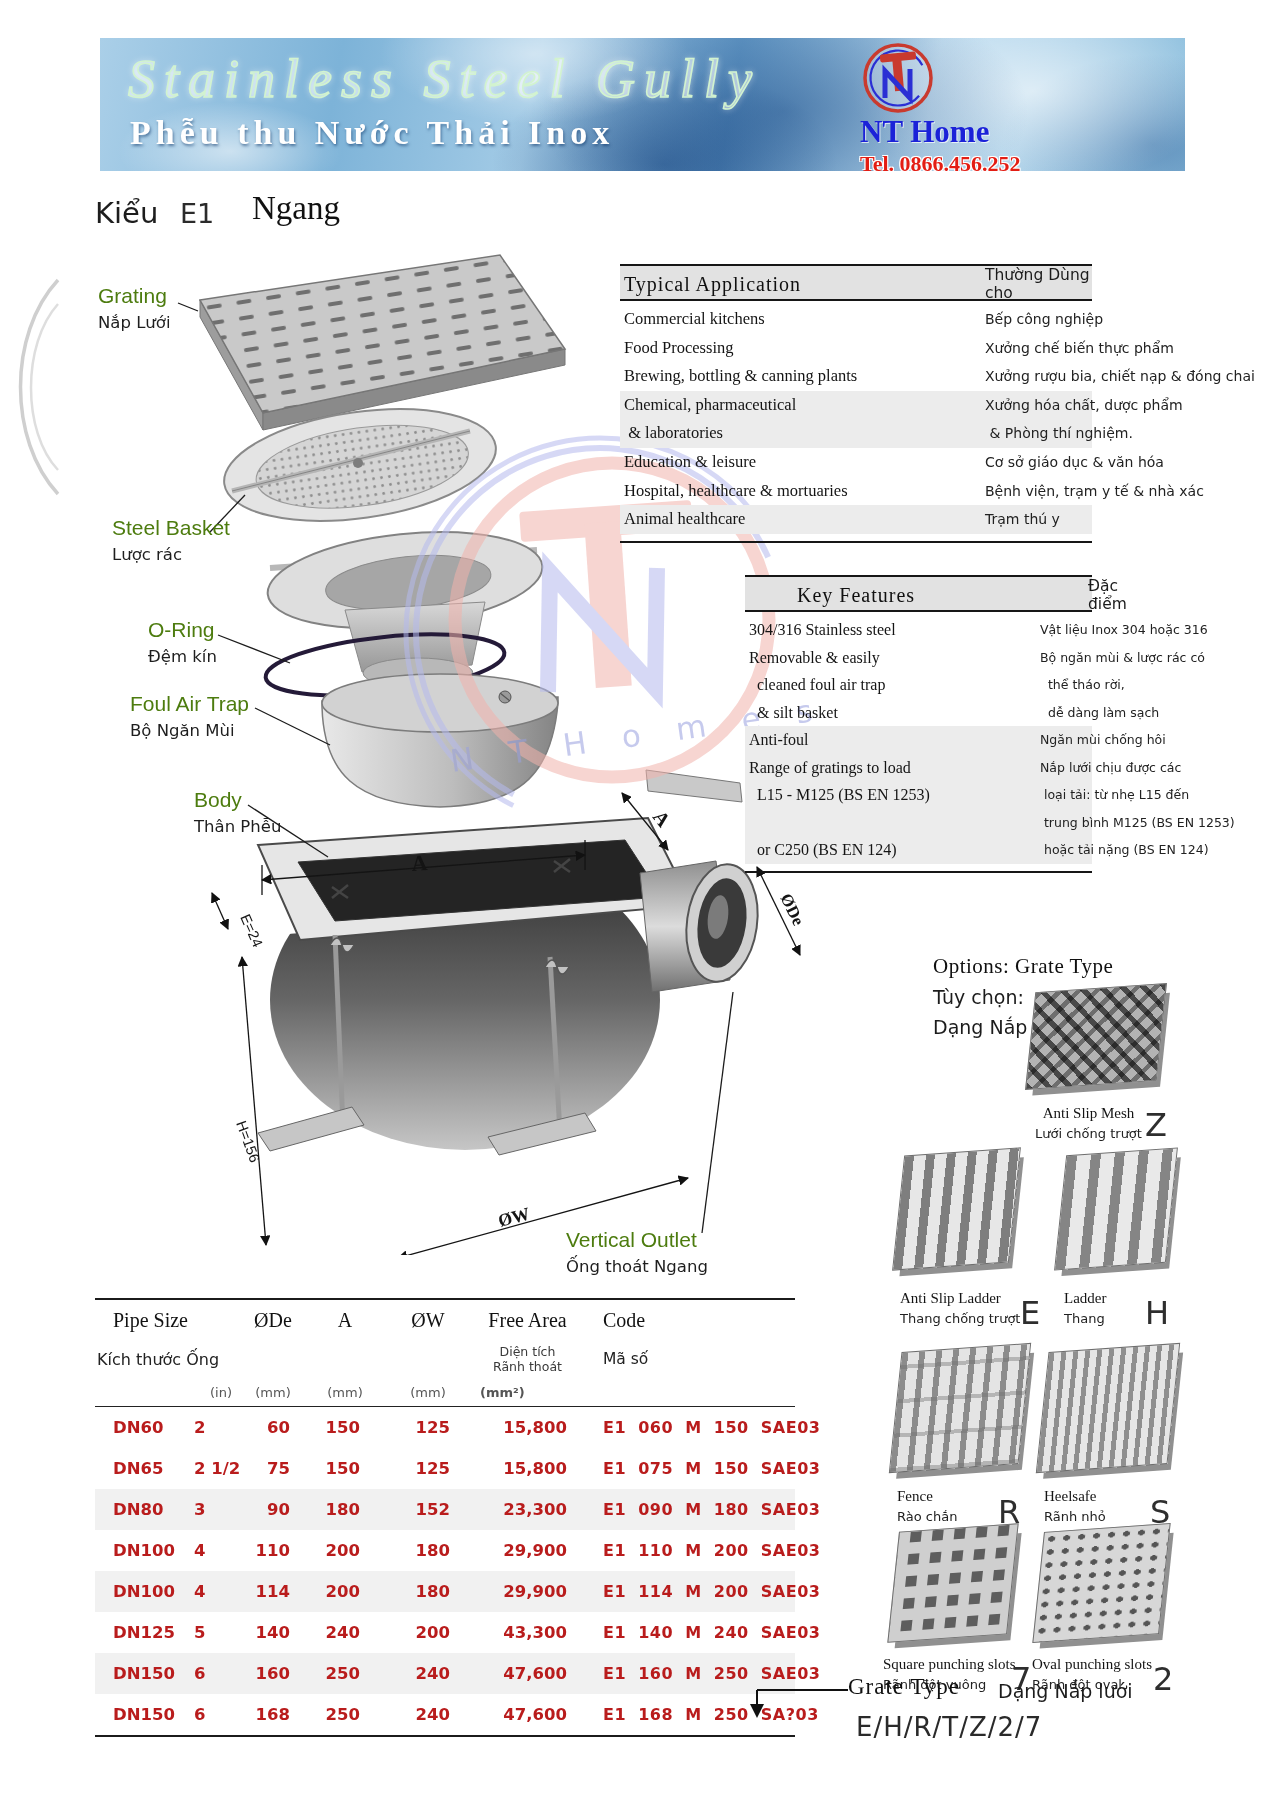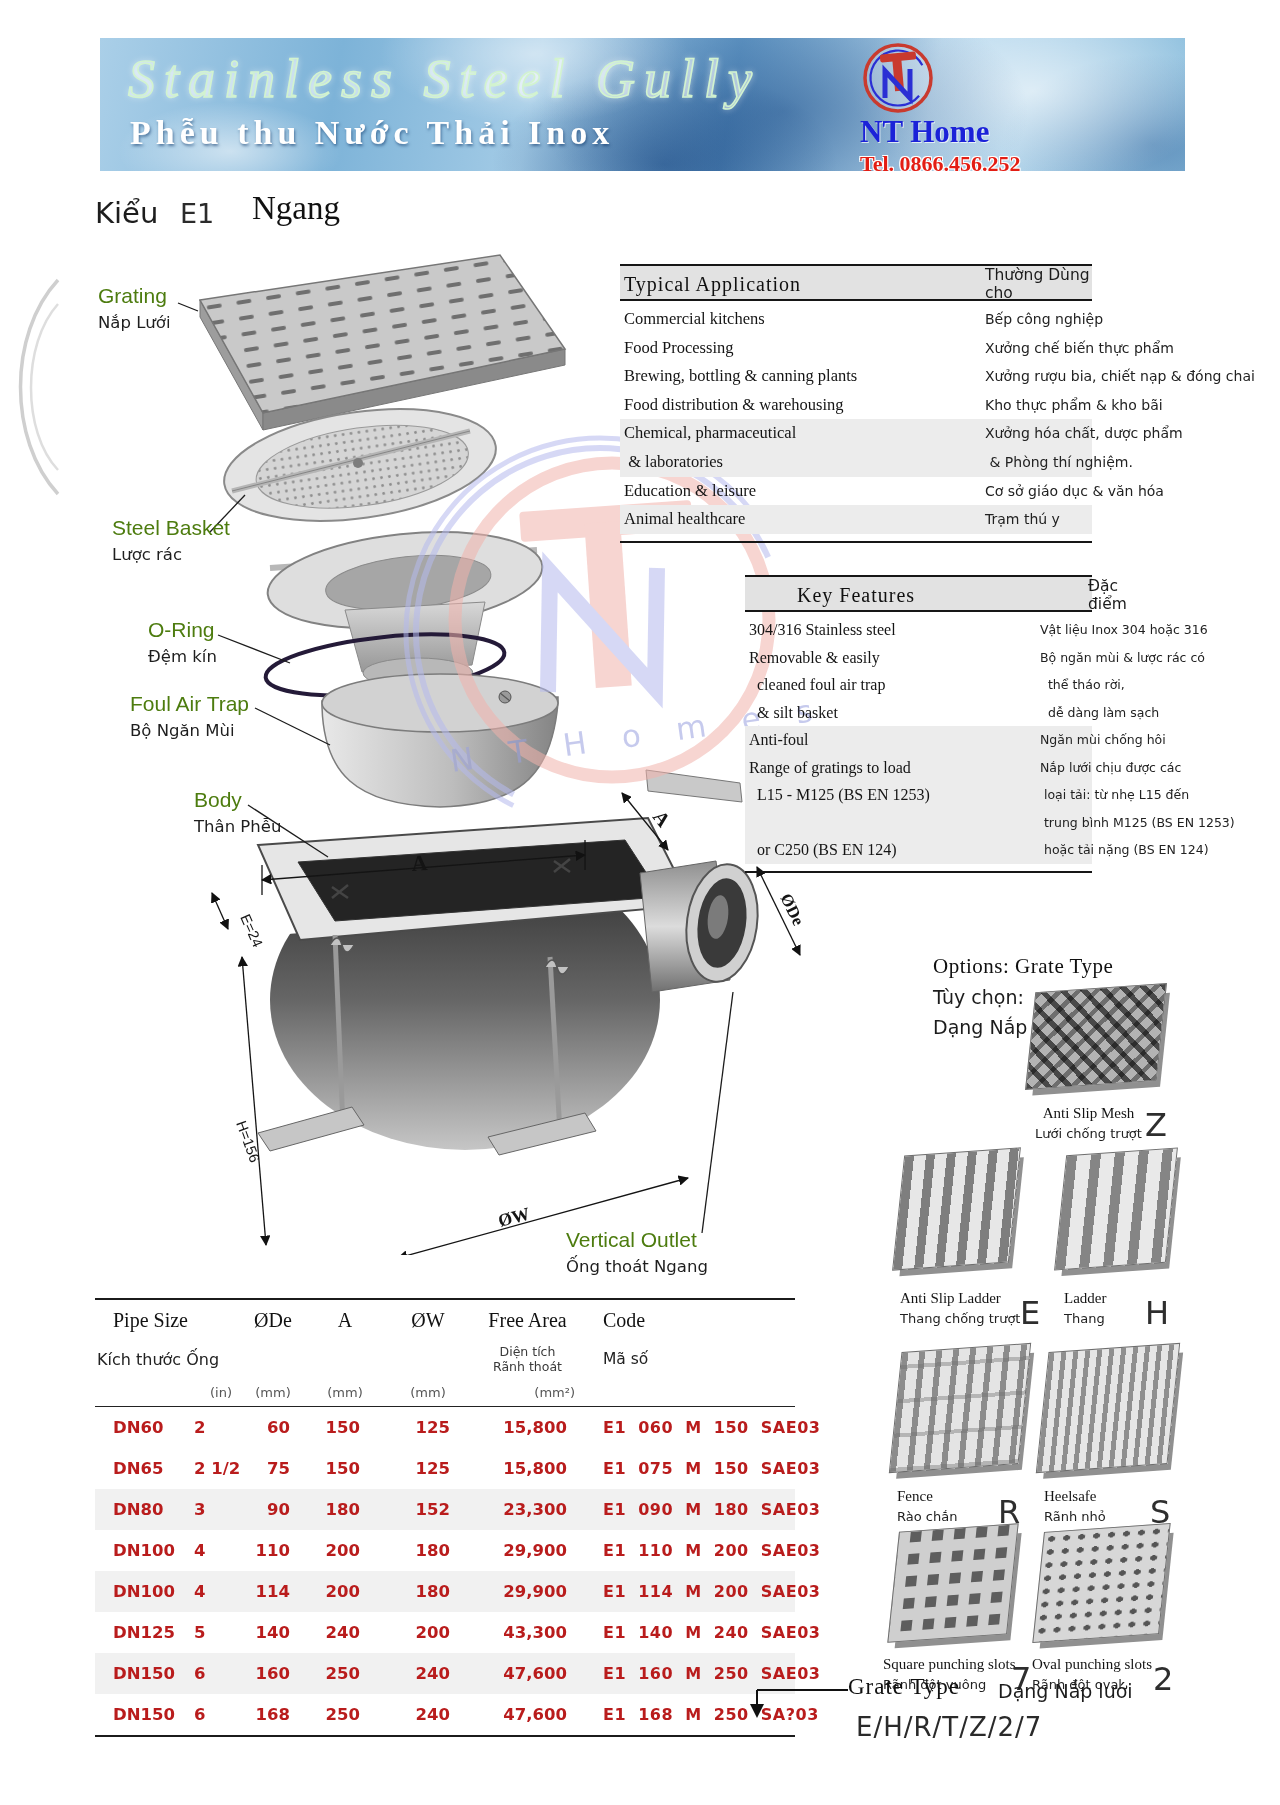--- a/index.html
+++ b/index.html
@@ -313,33 +313,33 @@
         <div class="tvi">Bếp công nghiệp</div>
       </div>
     <div class="trow">
         <div class="ten">Food Processing</div>
         <div class="tvi">Xưởng chế biến thực phẩm</div>
       </div>
     <div class="trow">
         <div class="ten">Brewing, bottling &amp; canning plants</div>
         <div class="tvi">Xưởng rượu bia, chiết nạp &amp; đóng chai</div>
       </div>
-    <div class="trow">
-        <div class="ten">Food distribution &amp; warehousing</div>
-        <div class="tvi">Kho thực phẩm &amp; kho bãi</div>
-      </div>
     <div class="trow shade">
         <div class="ten">Chemical, pharmaceutical
  &amp; laboratories</div>
         <div class="tvi">Xưởng hóa chất, dược phẩm
  &amp; Phòng thí nghiệm.</div>
       </div>
     <div class="trow">
         <div class="ten">Education &amp; leisure</div>
         <div class="tvi">Cơ sở giáo dục &amp; văn hóa</div>
+      </div>
+    <div class="trow">
+        <div class="ten">Hospital, healthcare &amp; mortuaries</div>
+        <div class="tvi">Bệnh viện, trạm y tế &amp; nhà xác</div>
       </div>
     <div class="trow shade">
         <div class="ten">Animal healthcare</div>
         <div class="tvi">Trạm thú y</div>
       </div>
   </div>
 </div>
 
 <div class="ttable feat" style="left:745px;top:575px;width:347px;">
   <div class="thead">
@@ -460,21 +460,21 @@
     <div style="font-size:12.5px;color:#3a3a3a;text-align:center;white-space:pre;line-height:1.2;">Diện tích
 Rãnh thoát</div>
     <div style="font-size:15.5px;color:#222;padding-left:28px;">Mã số</div>
   </div>
   <div class="sp-row sp-h3">
     <div></div>
     <div class="unit" style="text-align:center;">(in)</div>
     <div class="unit" style="text-align:center;padding-right:28px;">(mm)</div>
     <div class="unit" style="text-align:center;padding-right:32px;">(mm)</div>
     <div class="unit" style="text-align:center;padding-right:24px;">(mm)</div>
-    <div class="unit" style="text-align:right;">(mm²)</div>
+    <div class="unit" style="text-align:left;font-weight:bold;">(mm²)</div>
     <div></div>
   </div>
 
   <div class="sp-row sp-data">
       <div class="c0">DN60</div>
       <div class="c1">2</div>
       <div class="c2">60</div>
       <div class="c3">150</div>
       <div class="c4">125</div>
       <div class="c5">15,800</div>

